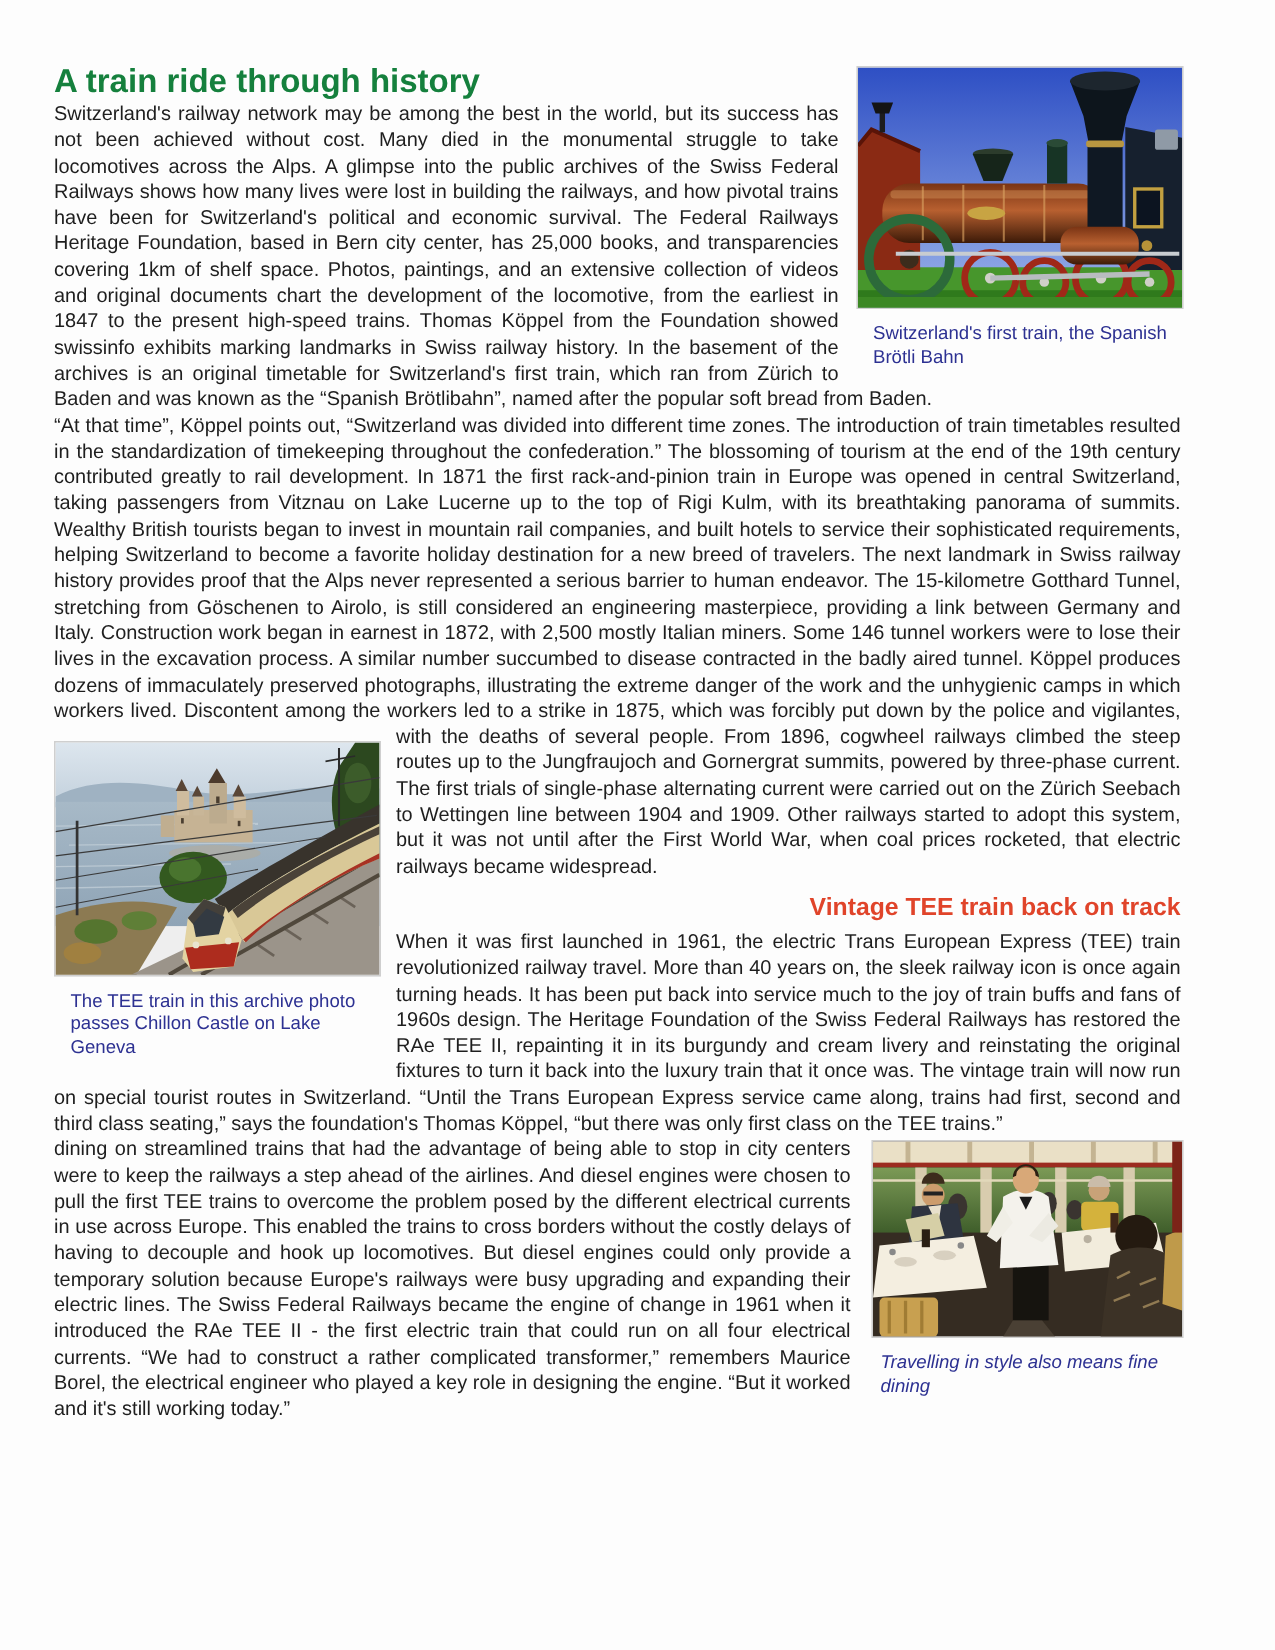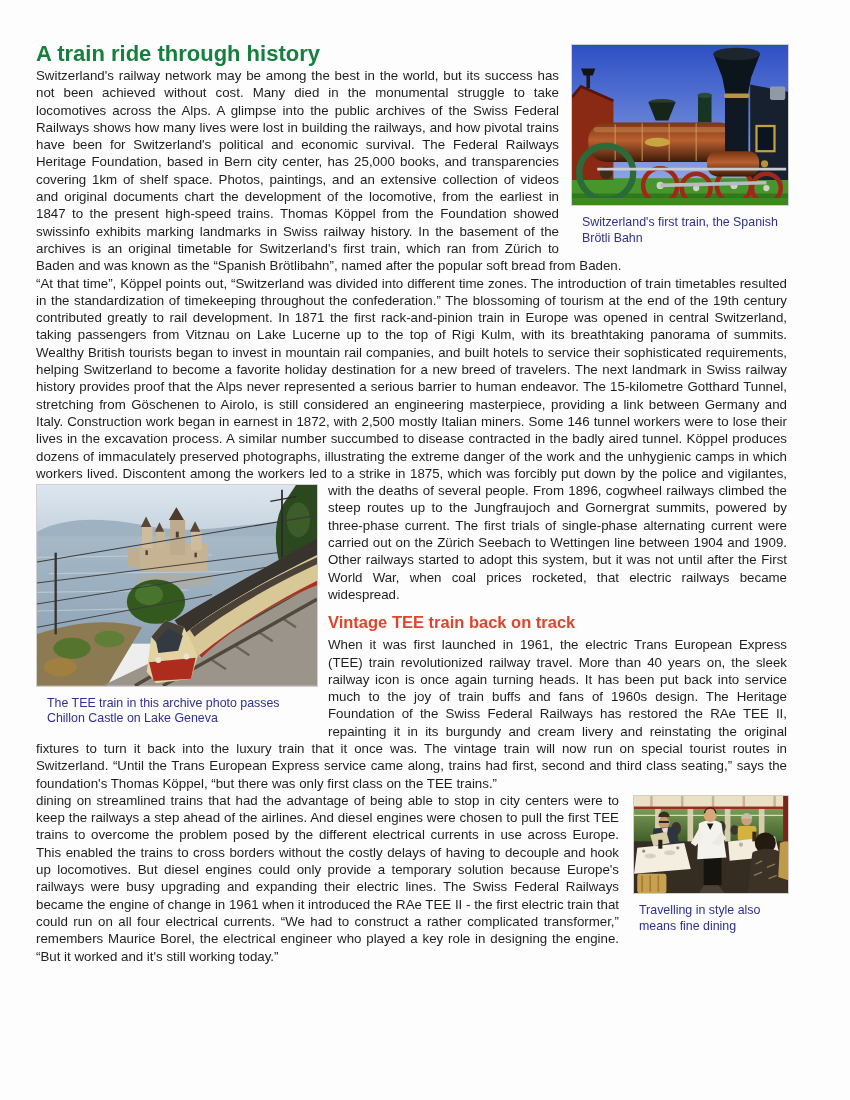--- a/index.html
+++ b/index.html
@@ -10,30 +10,30 @@
     font-family:"Liberation Sans","DejaVu Sans",sans-serif;
     color:#1e1e1e;
   }
   .content{position:absolute;left:36px;top:44px;width:751px;}
   h1.headline{
     font-size:22px;font-weight:bold;color:#15803d;
     margin:0 0 3px 0;line-height:20px;
   }
   h2.headline{
     font-size:16.5px;font-weight:bold;color:#e0442a;
-    margin:9px 0 4px 0;line-height:20px;
+    margin:9px 0 4px 0;line-height:20px;text-align:right;
   }
   .body-text{
     font-size:13.3px;line-height:17.3px;text-align:justify;
     margin:0;color:#1e1e1e;
   }
   .fig{display:block;}
   .fig-right1{float:right;width:216px;margin:0 0 8px 12px;}
-  .fig-left2{float:left;width:280px;margin:2px 12px 6px 0;}
-  .fig-right3{float:right;width:154px;margin:3px 0 6px 14px;}
+  .fig-left2{float:left;width:216px;margin:12px 12px 6px 0;}
+  .fig-right3{float:right;width:206px;margin:3px 0 6px 14px;font-style:italic;}
   .photo{display:block;width:100%;height:auto;border:1px solid #cfcfcf;background:#eee;}
   .caption{
     display:block;color:#2d3192;font-size:12.4px;line-height:15.5px;
     margin-top:9px;padding-left:11px;text-align:left;
   }
   .fig-right3 .caption{padding-left:6px;}
 </style>
 </head>
 <body>
 

